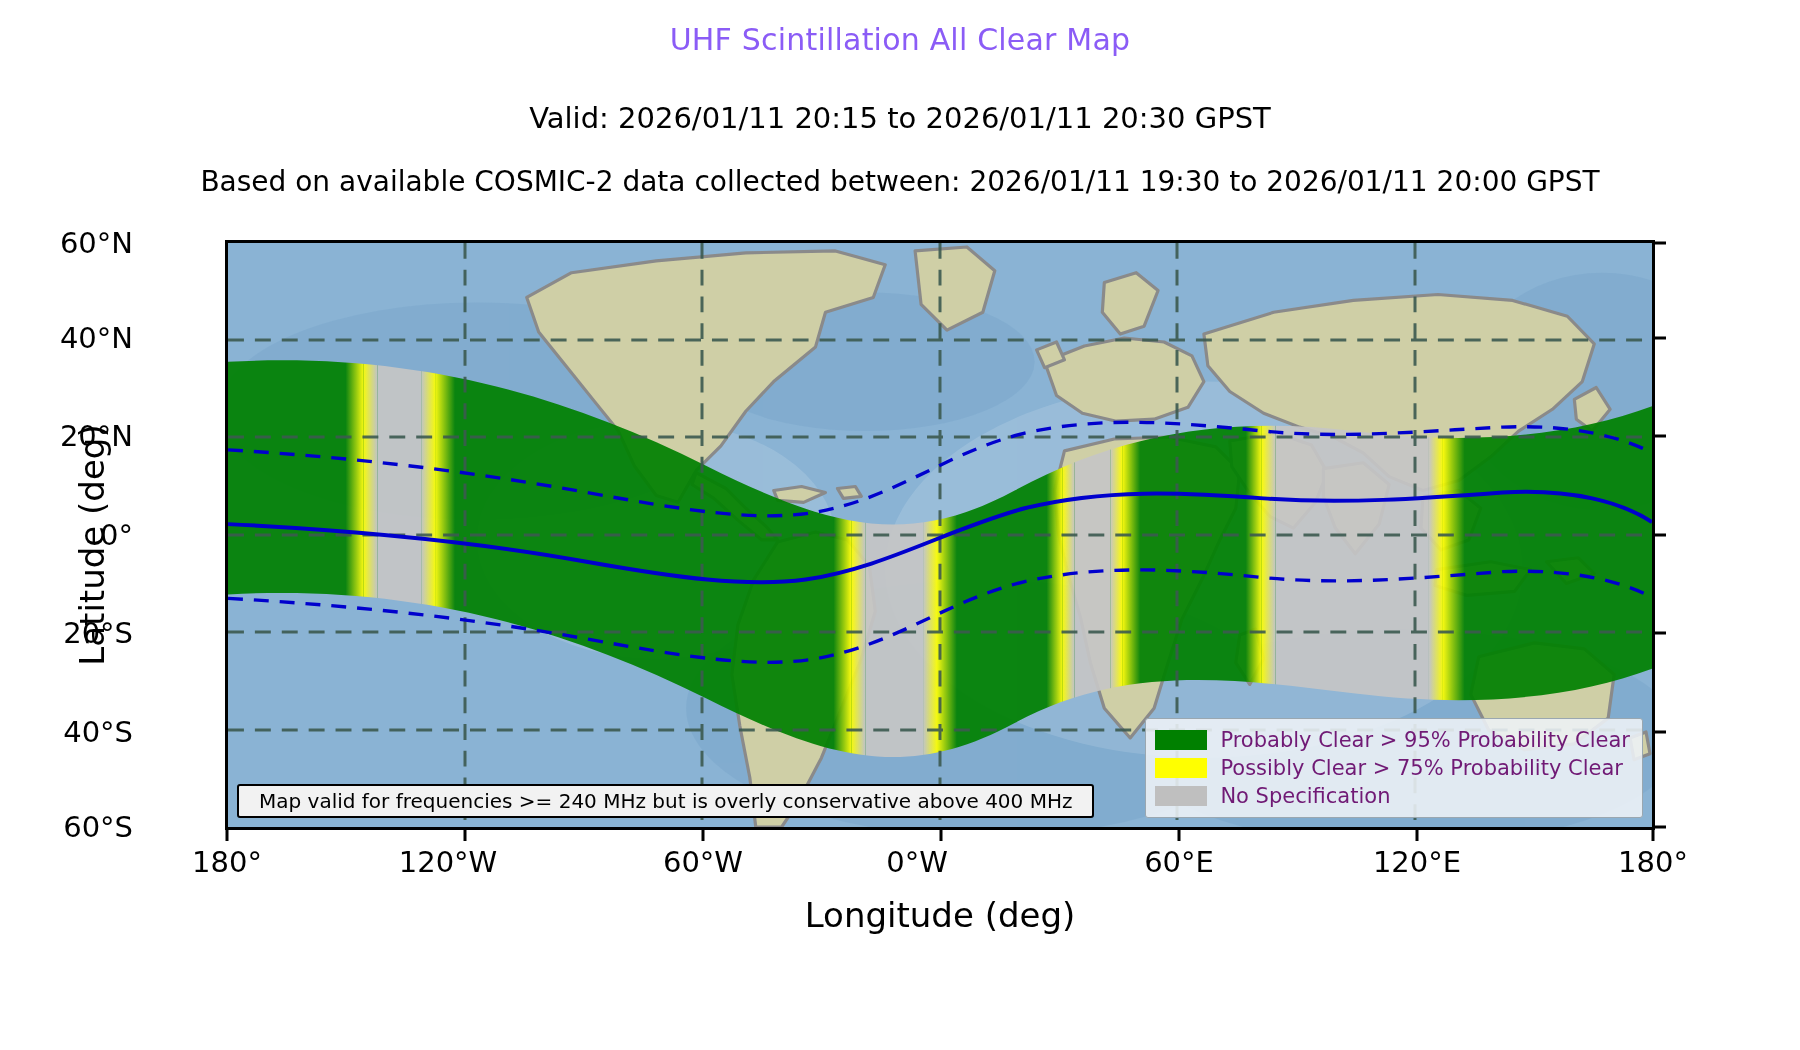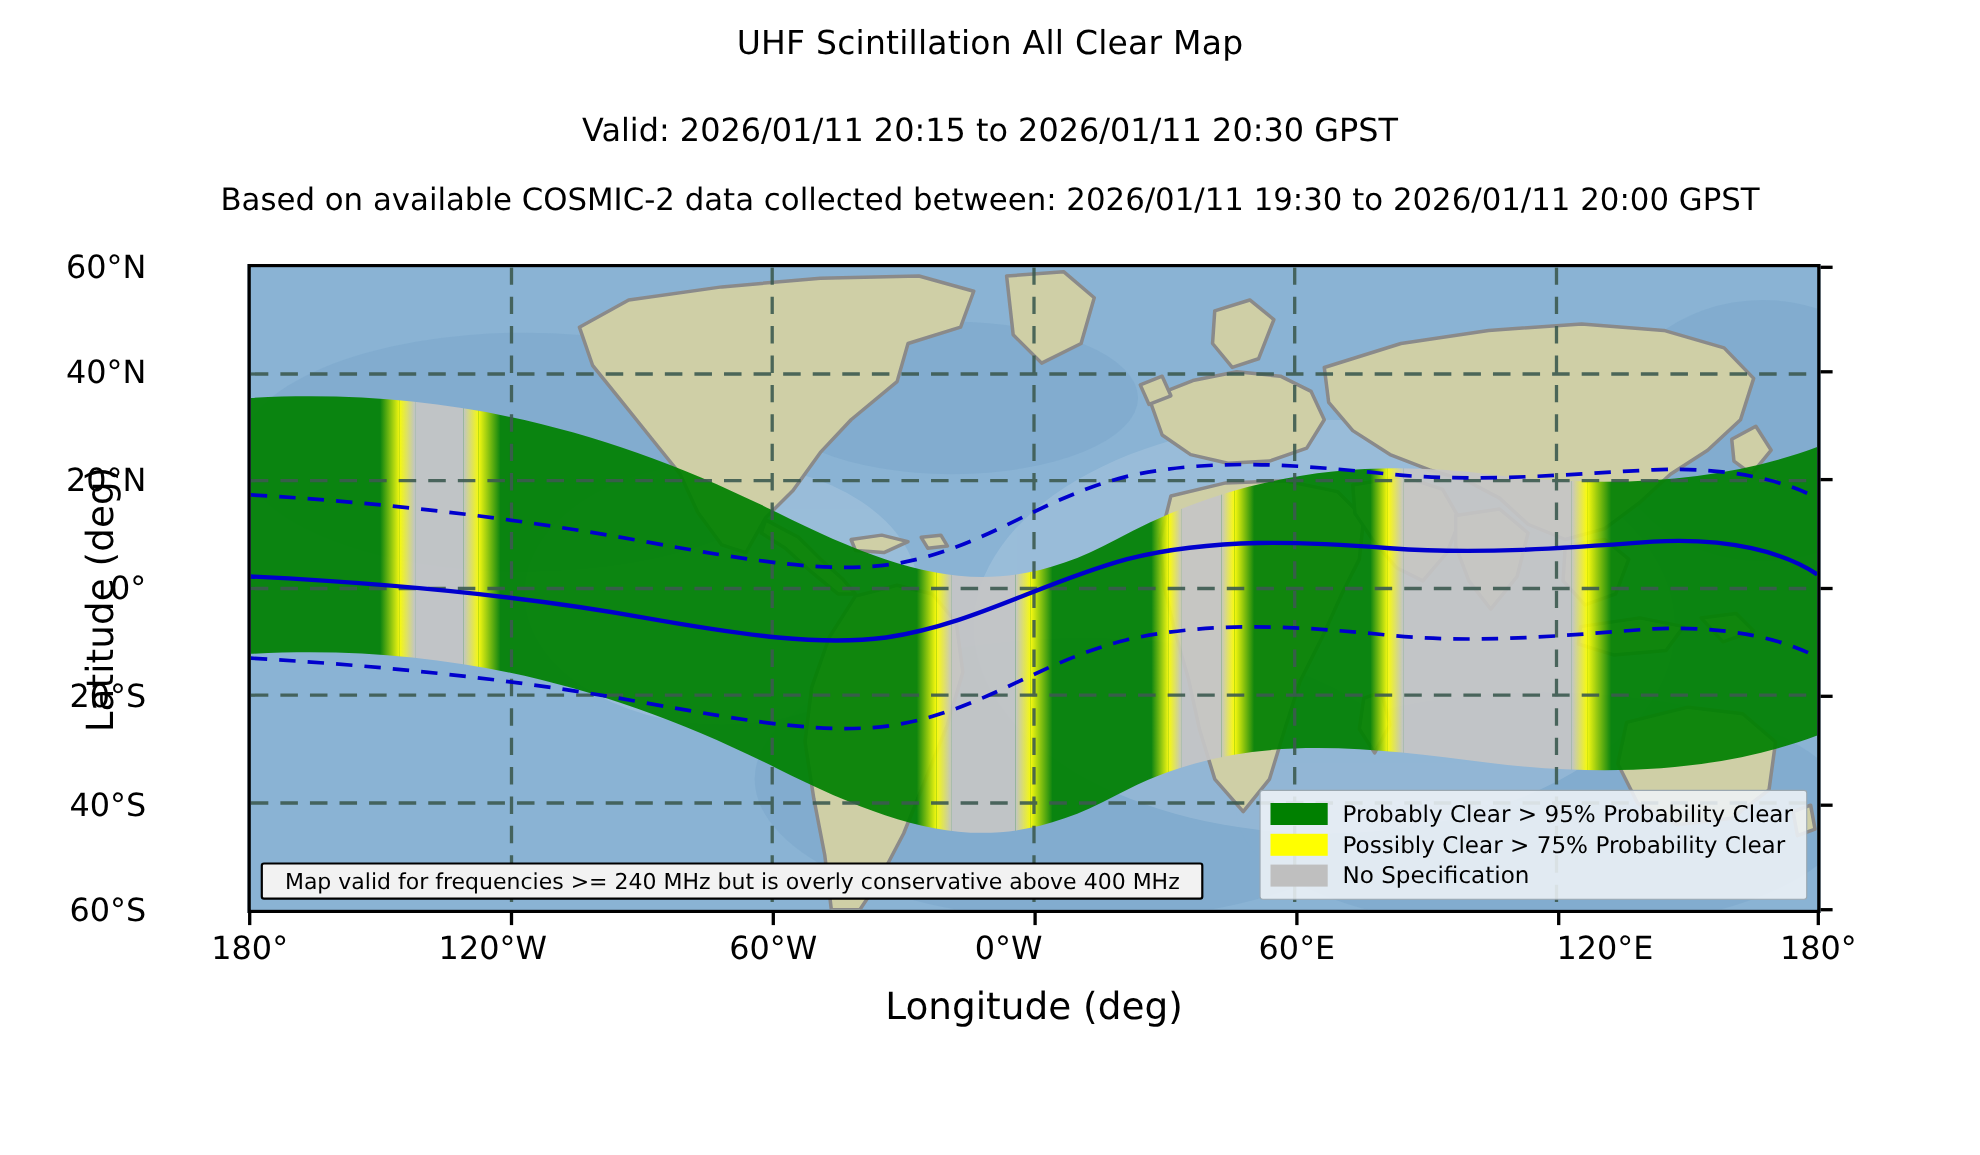--- a/index.html
+++ b/index.html
@@ -2,21 +2,21 @@
 <html><head>
 <meta charset="utf-8">
 <style>
   html,body{margin:0;padding:0;}
   body{
     width:1800px;height:1050px;background:#ffffff;
     font-family:"DejaVu Sans", sans-serif;
     overflow:hidden;position:relative;
   }
   .titles{position:absolute;left:0;top:0;width:1800px;text-align:center;}
-  #title-main{font-size:30px;color:#000000;margin-top:22px;letter-spacing:.2px;}
+  #title-main{font-size:30px;color:#8b5cf6;margin-top:22px;letter-spacing:.2px;}
   #title-valid{font-size:29px;color:#000;margin-top:44px;}
   #title-basis{font-size:28px;color:#000;margin-top:30px;}
 
   
   #plot{
     position:absolute;left:225px;top:240px;width:1430px;height:590px;
     border:3px solid #000;box-sizing:border-box;overflow:hidden;
     background:#8ab3d4;
   }
   #mapcanvas{position:absolute;left:0;top:0;width:100%;height:100%;}
@@ -36,21 +36,21 @@
 
   
   #legend{
     position:absolute;right:9px;bottom:9px;
     background:rgba(238,243,247,.88);
     border:1px solid #9aa7b0;border-radius:3px;
     padding:7px 12px 7px 9px;
   }
   .legend-row{display:flex;align-items:center;height:28px;}
   .swatch{width:52px;height:20px;margin-right:13px;flex:none;}
-  .legend-label{font-size:21px;color:#000000;white-space:nowrap;}
+  .legend-label{font-size:21px;color:#701a75;white-space:nowrap;}
 
   
   #notebox{
     position:absolute;left:9px;bottom:9px;
     background:#f2f2f2;border:2px solid #000;border-radius:3px;
     padding:3px 20px;font-size:20px;color:#000;white-space:nowrap;
   }
 </style>
 </head>
 <body>
@@ -249,19 +249,19 @@
     <div class="xtick" style="left:227px">180°</div>
   <div class="xtickmark" style="left:465px"></div>
     <div class="xtick" style="left:448px">120°W</div>
   <div class="xtickmark" style="left:703px"></div>
     <div class="xtick" style="left:703px">60°W</div>
   <div class="xtickmark" style="left:941px"></div>
     <div class="xtick" style="left:917px">0°W</div>
   <div class="xtickmark" style="left:1179px"></div>
     <div class="xtick" style="left:1179px">60°E</div>
   <div class="xtickmark" style="left:1417px"></div>
-    <div class="xtick" style="left:1459px">120°E</div>
+    <div class="xtick" style="left:1417px">120°E</div>
   <div class="xtickmark" style="left:1653px"></div>
     <div class="xtick" style="left:1653px">180°</div>
 </div>
 
 <div id="ylabel">Latitude (deg)</div>
 <div id="xlabel">Longitude (deg)</div>
 
 </body></html>

